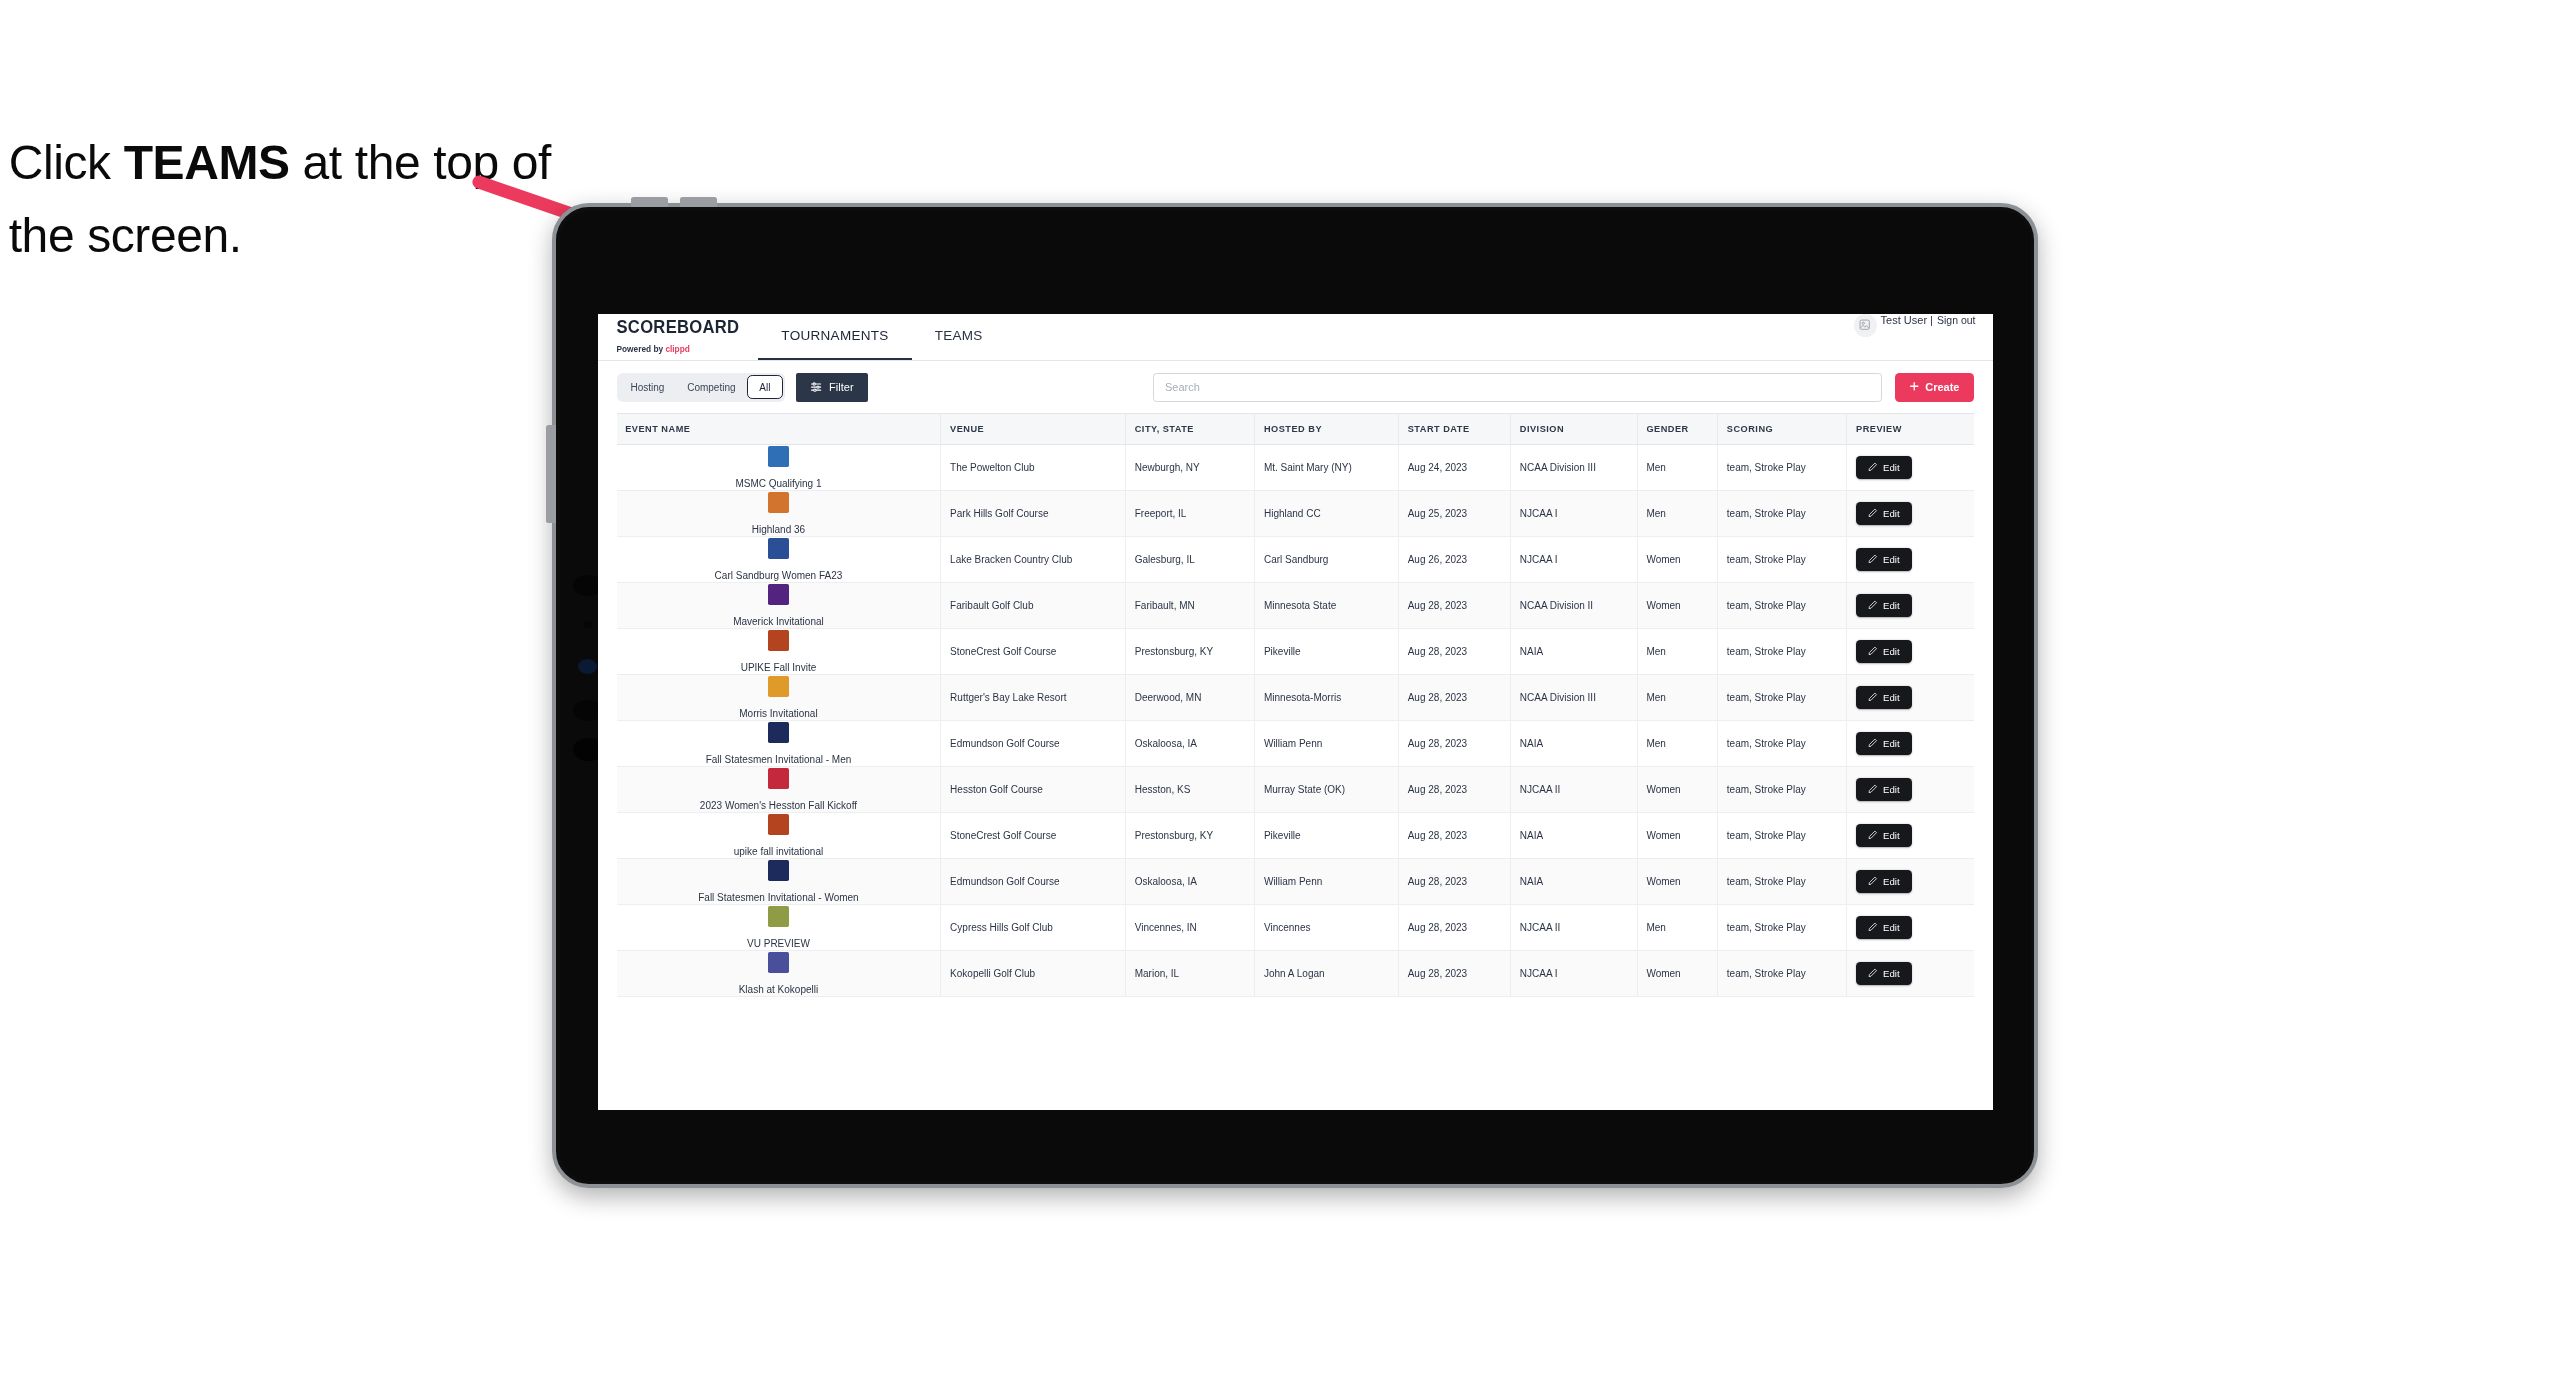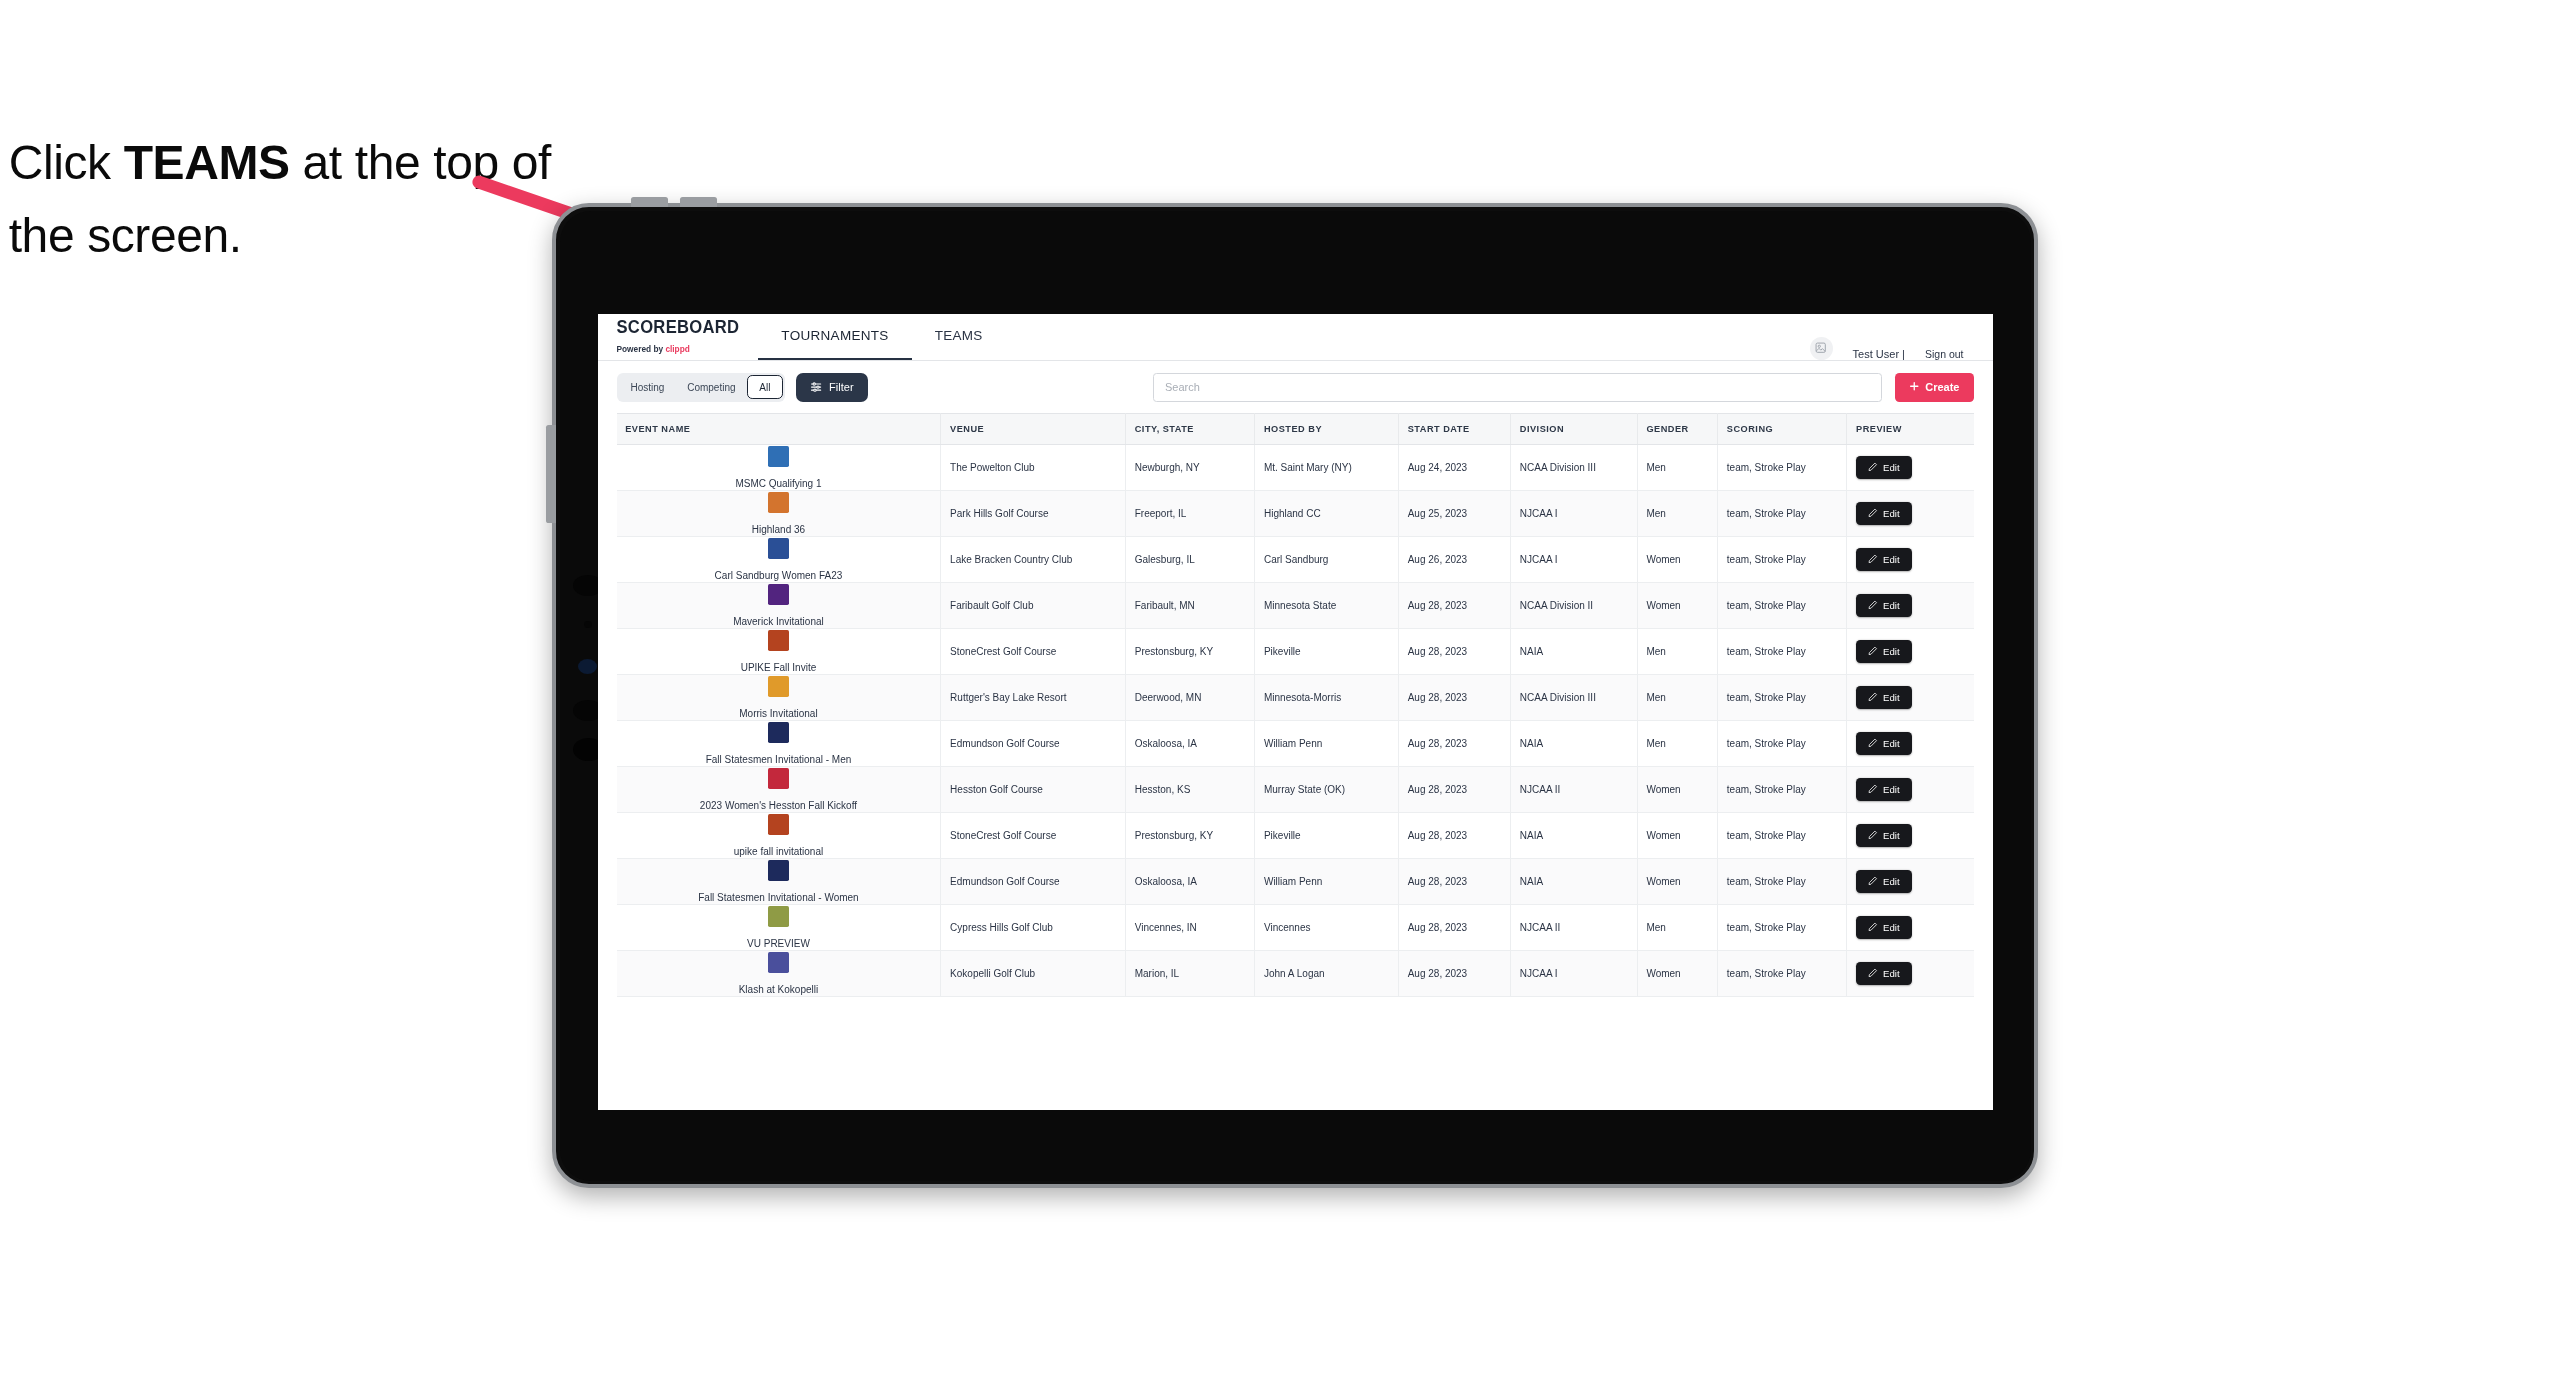--- a/index.html
+++ b/index.html
@@ -105,22 +105,22 @@
     padding: 0 23px;
     font-size: 13.5px; color: #2b3445;
     letter-spacing: 0.3px;
     cursor: pointer;
     border-bottom: 2.6px solid transparent;
     margin-bottom: -0.9px;
   }
   .navtab.active { border-bottom-color: #263143; color: #1c2533; }
 
   .navright {
-    margin-left: auto; display: flex; align-items: flex-end;
-    padding-right: 29px; gap: 20px;
+    margin-left: auto; display: flex; align-items: flex-start;
+    padding-right: 17px; gap: 4px;
   }
   .avatar {
     width: 23px; height: 23px; border-radius: 50%;
     background: #f0f1f3;
     display: flex; align-items: center; justify-content: center;
     color: #9aa0a8; font-size: 10.5px;
   }
   .user-name { font-size: 11px; color: #2b3445; }
   .signout { font-size: 10.5px; color: #2b3445; cursor: pointer; }
 
@@ -146,21 +146,21 @@
   }
   .seg.active {
     background: #fff; color: #1c2533;
     border: 1.2px solid #1c2533;
     font-weight: 500;
   }
   .filter-btn {
     display: flex; align-items: center; gap: 7px;
     background: #2b3648; color: #fff;
     height: 29px; padding: 0 14px;
-    border-radius: 7px; font-size: 11px; cursor: pointer;
+    border-radius: 2px; font-size: 11px; cursor: pointer;
   }
   .filter-icon { display: inline-flex; }
   .search-wrap { margin-left: auto; display: flex; align-items: center; gap: 12.2px; }
   .search-input {
     width: 729px; height: 29px;
     border: 0.9px solid #d4d7dc; border-radius: 3.5px;
     padding: 0 10.5px; font-size: 11px;
     color: #2b3445; background: #fff;
     font-family: "Liberation Sans", sans-serif;
   }

